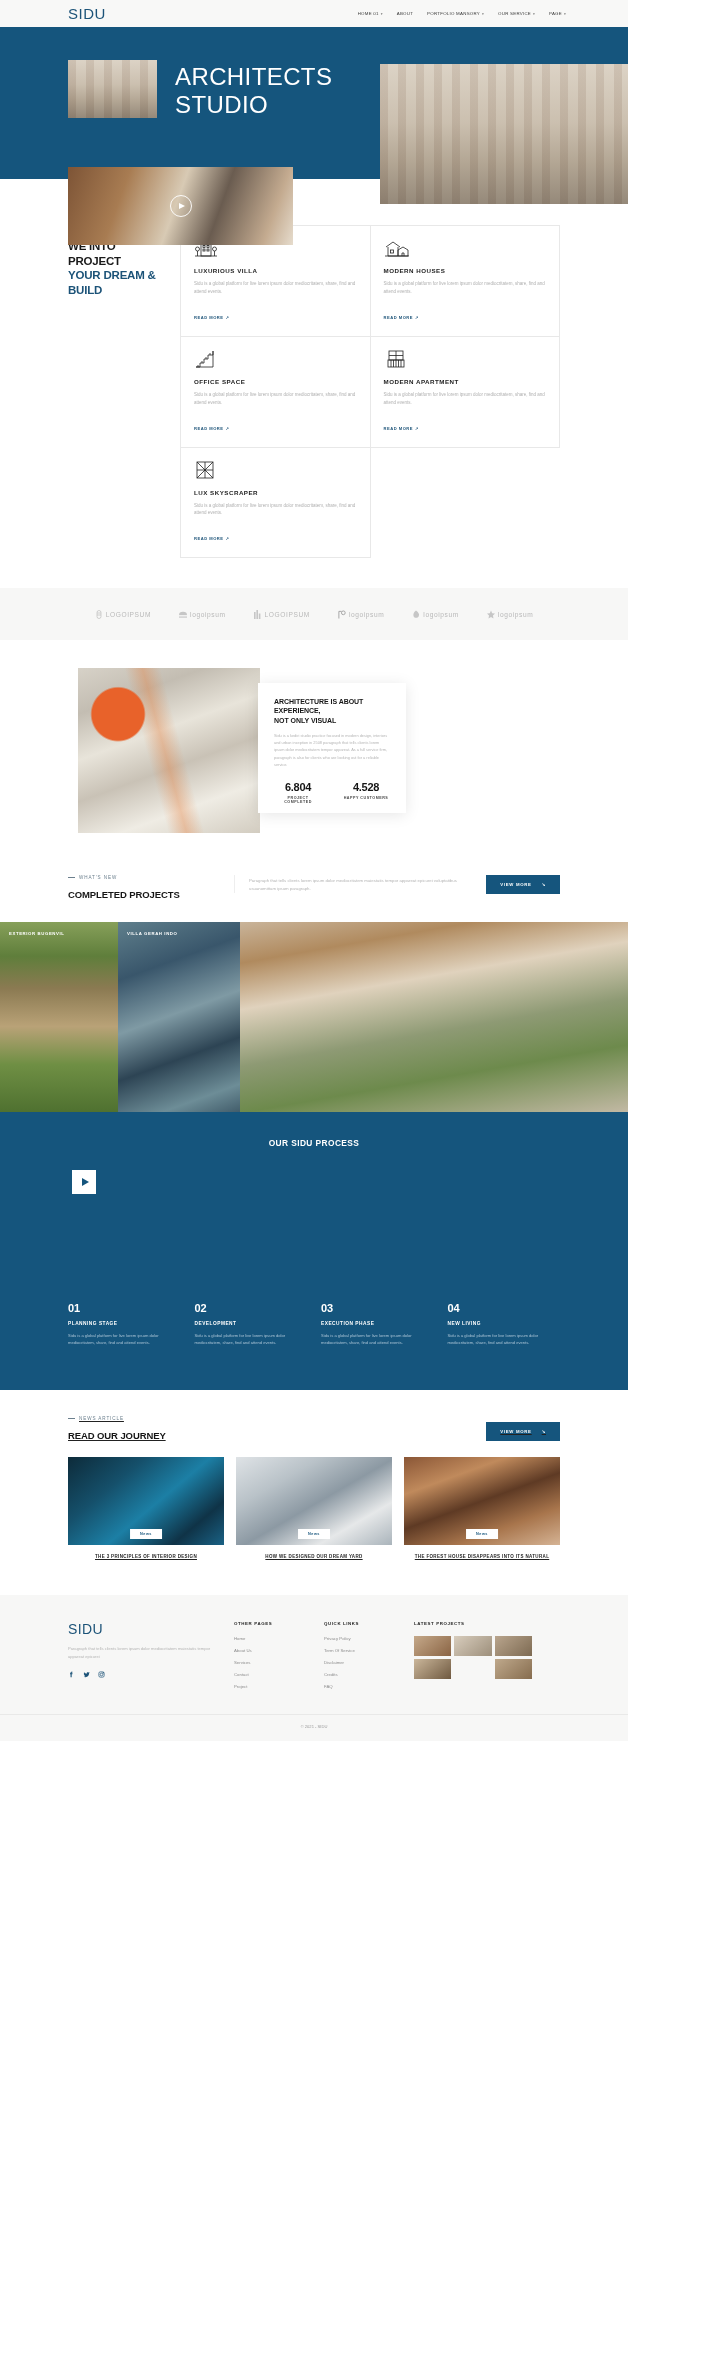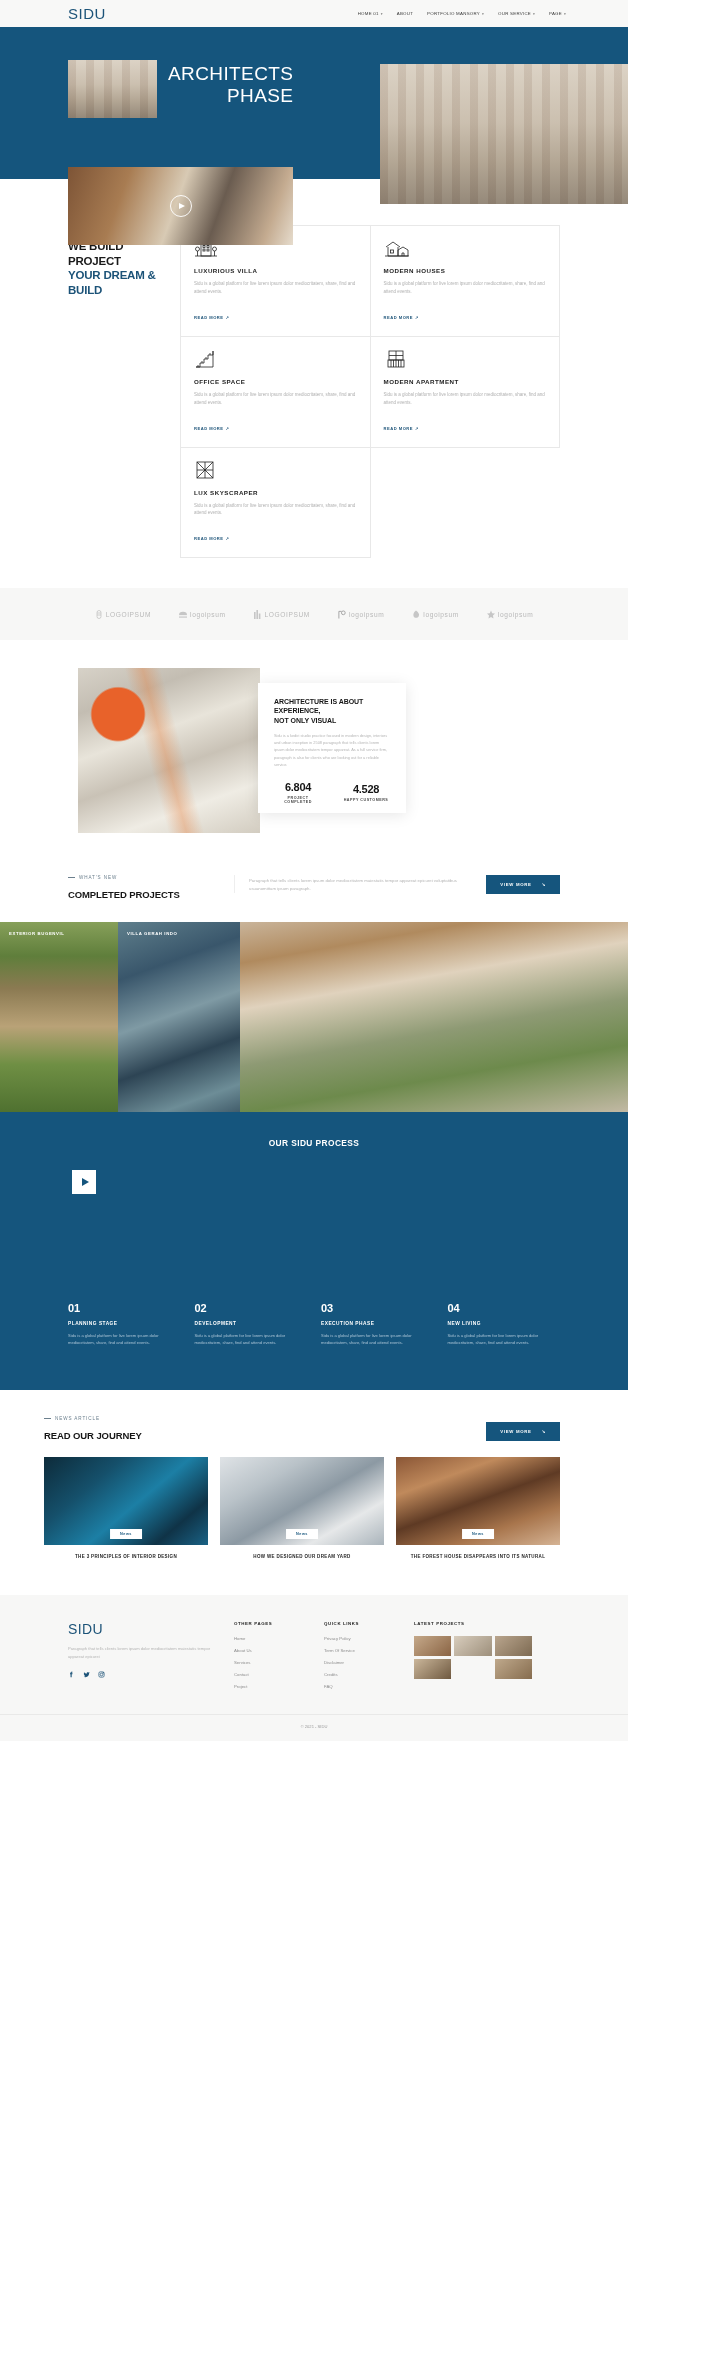--- a/index.html
+++ b/index.html
@@ -45,28 +45,27 @@
   .caret { font-size: 3.6px; color: #7a7a7a; }
 
   
   .hero {
     position: relative;
     height: 152px;
     background: #15557d;
   }
   .hero-title {
     position: absolute;
-    left: 168px;
+    left: 175px;
     top: 36px;
     color: #fff;
-    font-size: 19px;
+    font-size: 24px;
     line-height: 1.18;
     font-weight: 400;
     letter-spacing: 0.4px;
-    text-align: right;
   }
   .hero-img-left {
     position: absolute;
     left: 68px; top: 33px;
     width: 89px; height: 58px;
     overflow: hidden;
   }
   .hero-img-right {
     position: absolute;
     left: 380px; top: 37px;
@@ -220,21 +219,21 @@
     letter-spacing: -0.05px;
     color: #161616;
     margin-bottom: 7px;
   }
   .exp-para {
     font-size: 3.9px;
     line-height: 1.85;
     color: #b5b5b5;
     margin-bottom: 13px;
   }
-  .stats { display: flex; gap: 20px; align-items: center; }
+  .stats { display: flex; gap: 20px; }
   .stat { flex: 1; text-align: center; }
   .stat-num {
     font-size: 11px;
     font-weight: 700;
     color: #151515;
     letter-spacing: -0.3px;
   }
   .stat-lab {
     font-size: 3.7px;
     letter-spacing: 0.5px;
@@ -353,21 +352,21 @@
     letter-spacing: 0.5px;
     margin-bottom: 6px;
   }
   .step-desc {
     color: #a9c3d5;
     font-size: 4.1px;
     line-height: 1.8;
   }
 
   
-  .news { padding: 26px 68px 34px 44px; background: #fff; }
+  .news { padding: 26px 68px 34px 68px; background: #fff; text-decoration: underline; }
   .news-head {
     display: flex;
     align-items: flex-end;
     justify-content: space-between;
     margin-bottom: 16px;
   }
   .news-title {
     font-size: 9.5px;
     font-weight: 700;
     color: #161616;
@@ -497,41 +496,41 @@
       </div>
     </div>
   </div>
 
   <div class="hero">
     <div class="hero-img-left">
       <div class="ph ph-kitchen"></div>
     </div>
     <div class="hero-title">
       <div>ARCHITECTS</div>
-      <div>PHASE</div>
+      <div>STUDIO</div>
     </div>
     <div class="hero-img-right">
       <div class="ph ph-kitchen"></div>
     </div>
     <div class="hero-img-bottom">
       <div class="ph ph-bed"></div>
       <div class="play-circle">
           <div class="play-tri"></div>
         </div>
     </div>
   </div>
 
   <div class="services">
     <div class="svc-left">
       <div class="eyebrow">
         <span class="dash"></span>
         <span>OUR SERVICE</span>
       </div>
       <div class="svc-head">
-        <div>WE BUILD</div>
+        <div>WE INTO</div>
         <div>PROJECT</div>
         <div class="blue">YOUR DREAM &amp;</div>
         <div class="blue">BUILD</div>
       </div>
     </div>
     <div class="svc-grid">
 
       <div class="svc-card">
         <div class="svc-icon">
           <svg width="24" height="20" viewBox="0 0 24 20" fill="none" stroke="#222" stroke-width="0.8">

